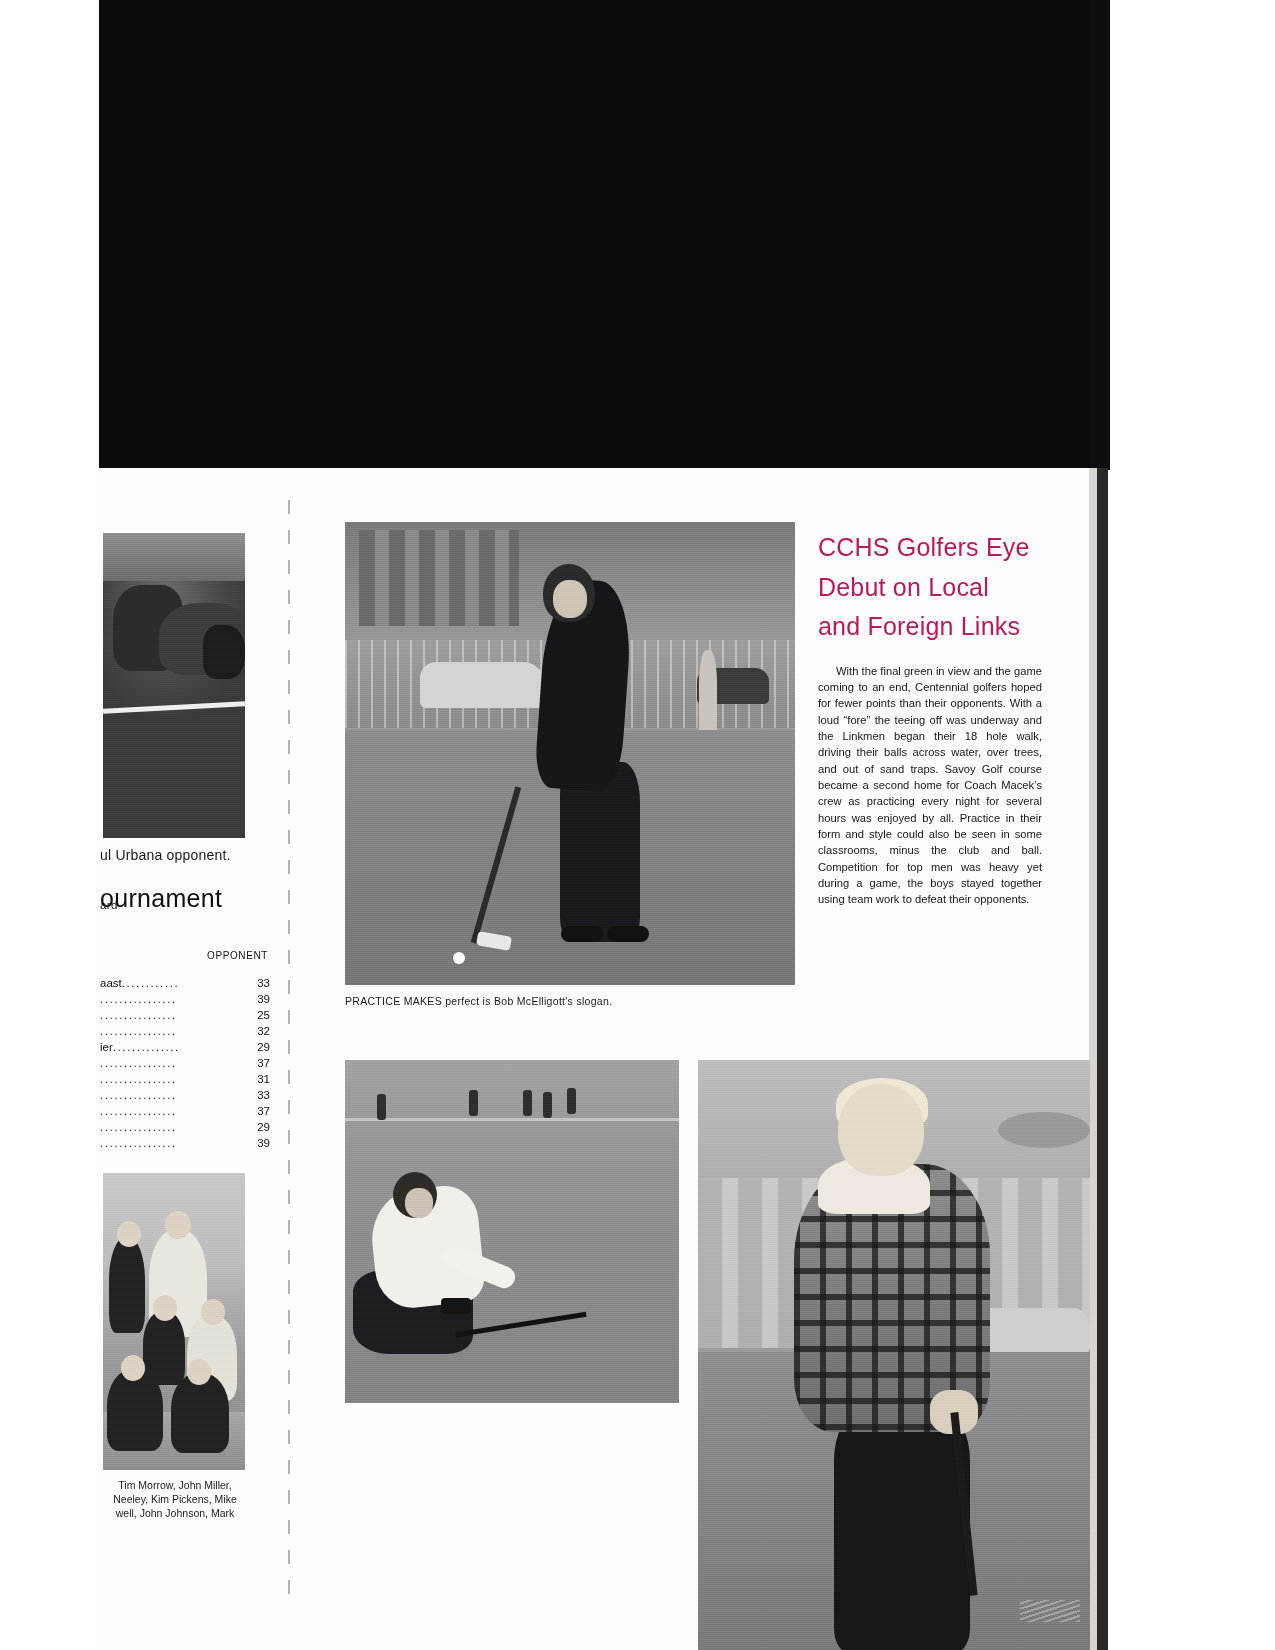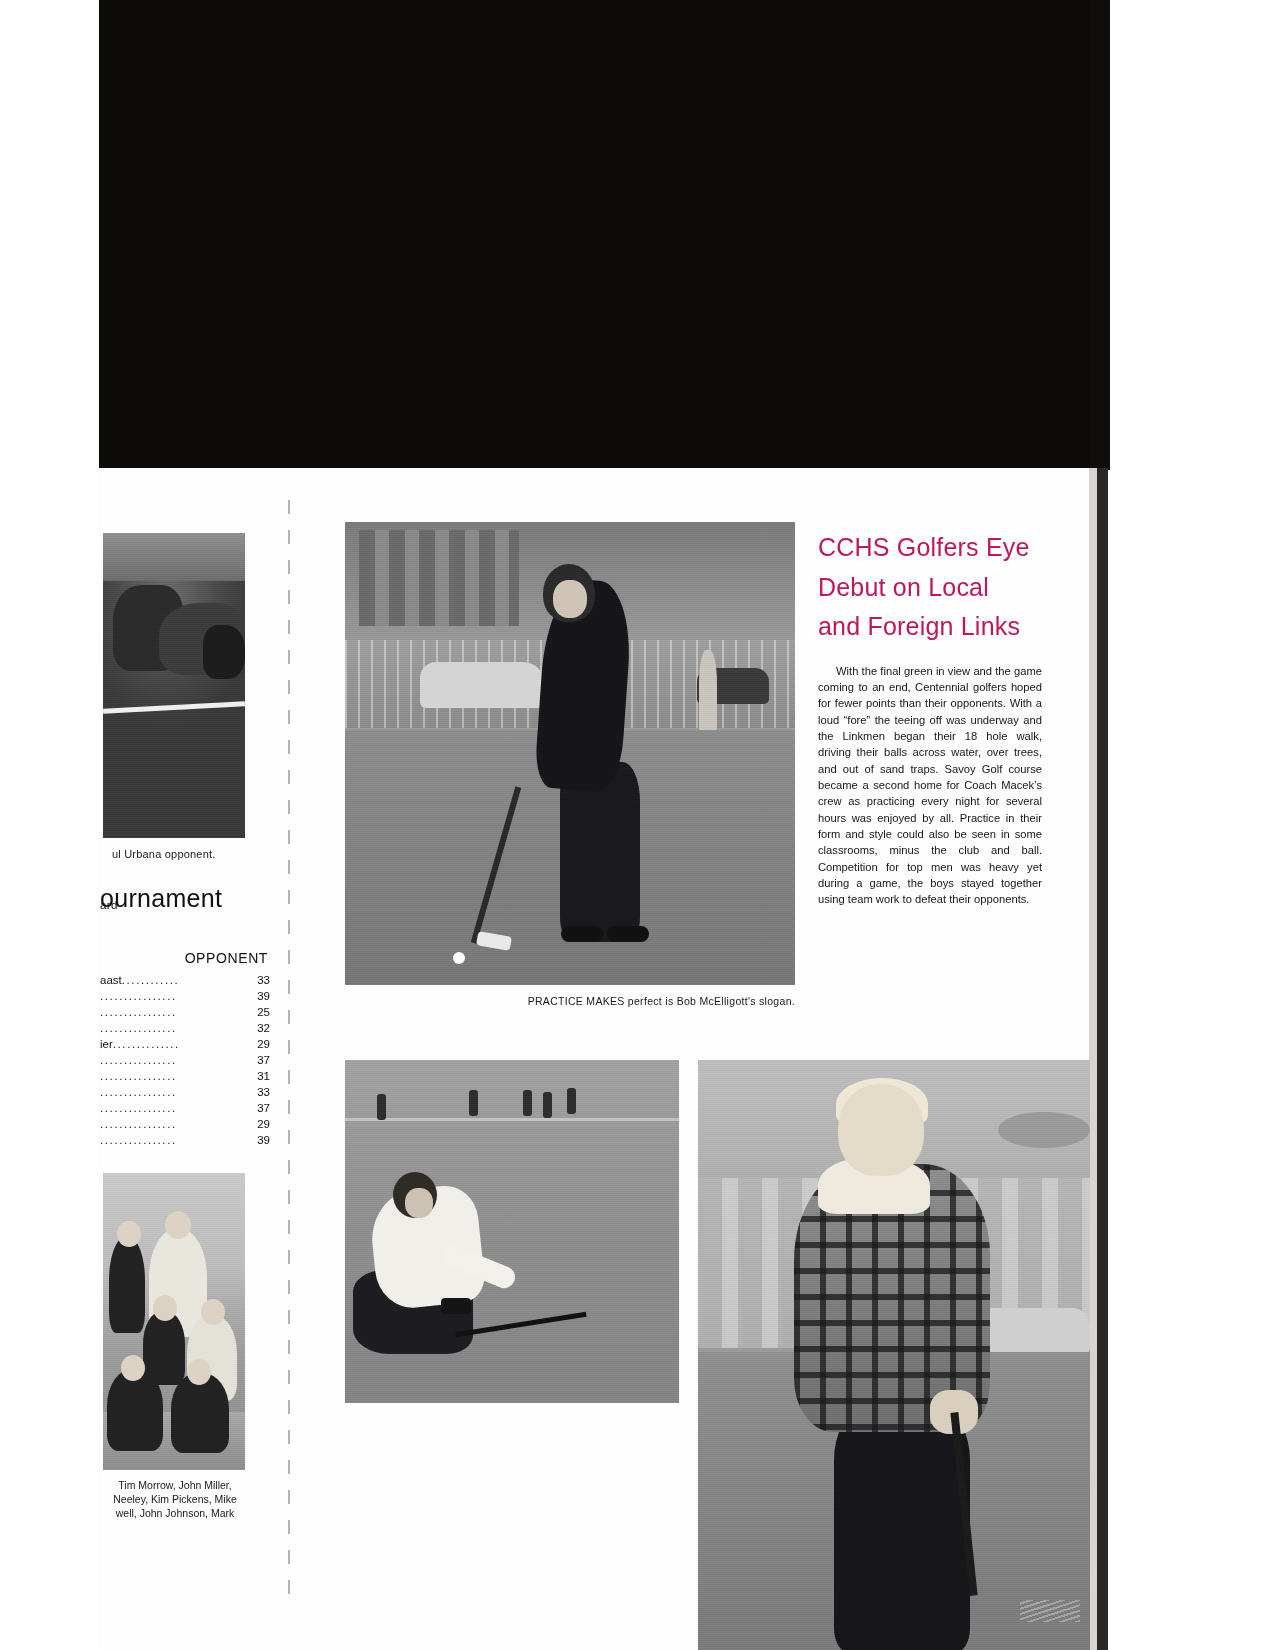--- a/index.html
+++ b/index.html
@@ -314,21 +314,21 @@
   
   .caption {
     position: absolute;
     font-family: "Liberation Sans", sans-serif;
     color: #1a1a1a;
     line-height: 1.28;
   }
 
   #cap-wrestling {
     left: 100px; top: 847px; width: 170px;
-    font-size: 11px; letter-spacing: .2px; margin-left: 12px;
+    font-size: 14px; letter-spacing: .2px;
   }
 
   #heading-tournament {
     position: absolute;
     left: 100px; top: 884px; width: 200px;
     font-size: 25px; font-weight: 400; color: #111;
     letter-spacing: .3px;
   }
 
   #score-label {
@@ -336,39 +336,39 @@
     left: 100px; top: 899px;
     font-size: 11.5px; color: #111; letter-spacing: .4px;
   }
 
   #score-table {
     position: absolute;
     left: 100px; top: 950px; width: 170px;
     font-size: 11.5px; color: #111;
   }
   #score-table .col-head {
-    text-align: right; letter-spacing: .6px; margin-bottom: 8px; padding-right: 2px;
-    font-size: 14px;
+    text-align: right; letter-spacing: .6px; margin-bottom: 16px; padding-right: 2px;
+    font-size: 10px;
   }
   #score-table .srow {
     display: flex; justify-content: flex-start; align-items: flex-start;
     height: 16px; white-space: nowrap; overflow: hidden;
   }
   #score-table .sname { flex: 0 0 auto; }
   #score-table .sdots { flex: 1 1 auto; overflow: hidden; letter-spacing: 1.6px; }
   #score-table .sval { flex: 0 0 auto; padding-left: 1px; }
 
   #cap-team {
     left: 95px; top: 1478px; width: 160px;
     font-size: 10.5px; text-align: center; line-height: 1.35;
   }
 
   #cap-practice {
     left: 345px; top: 995px; width: 450px;
-    font-size: 10.5px; text-align: right;
+    font-size: 10.5px; text-align: left;
   }
   #cap-practice .lead { letter-spacing: .3px; }
 
   #cap-pair {
     left: 345px; top: 1412px; width: 340px;
     font-size: 10.5px; text-align: center; line-height: 1.45;
   }
 
   
   #article {

